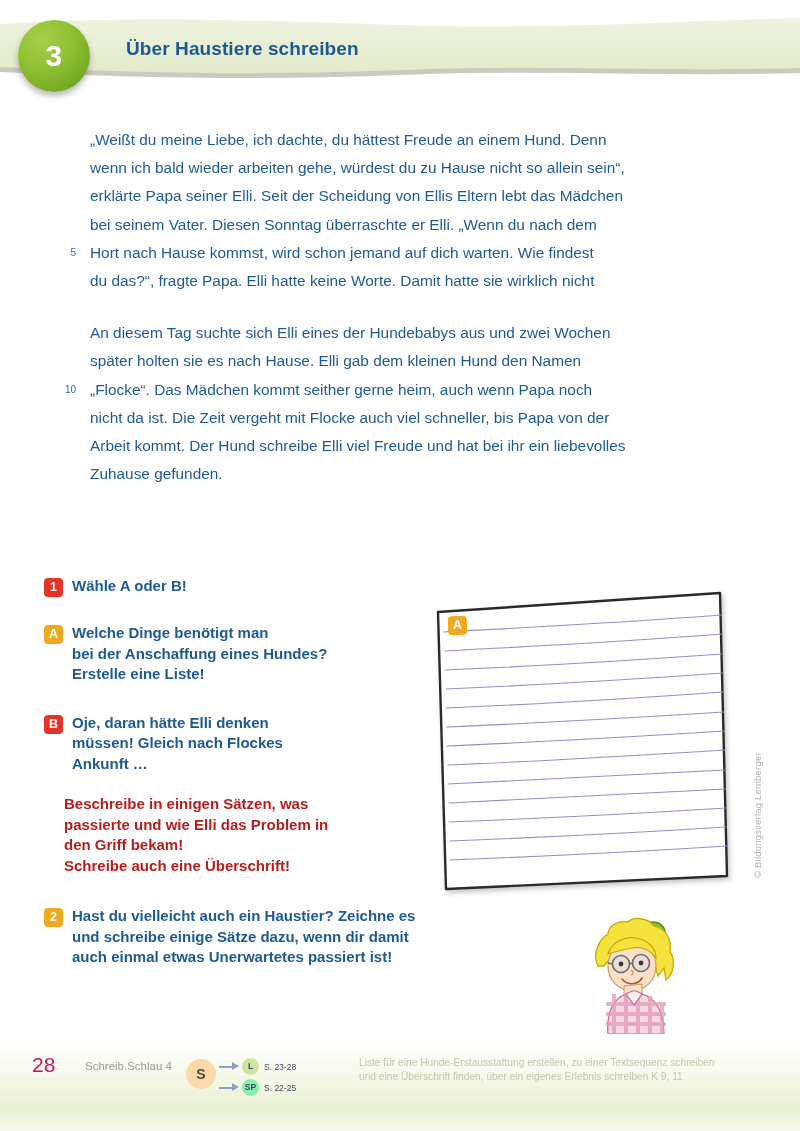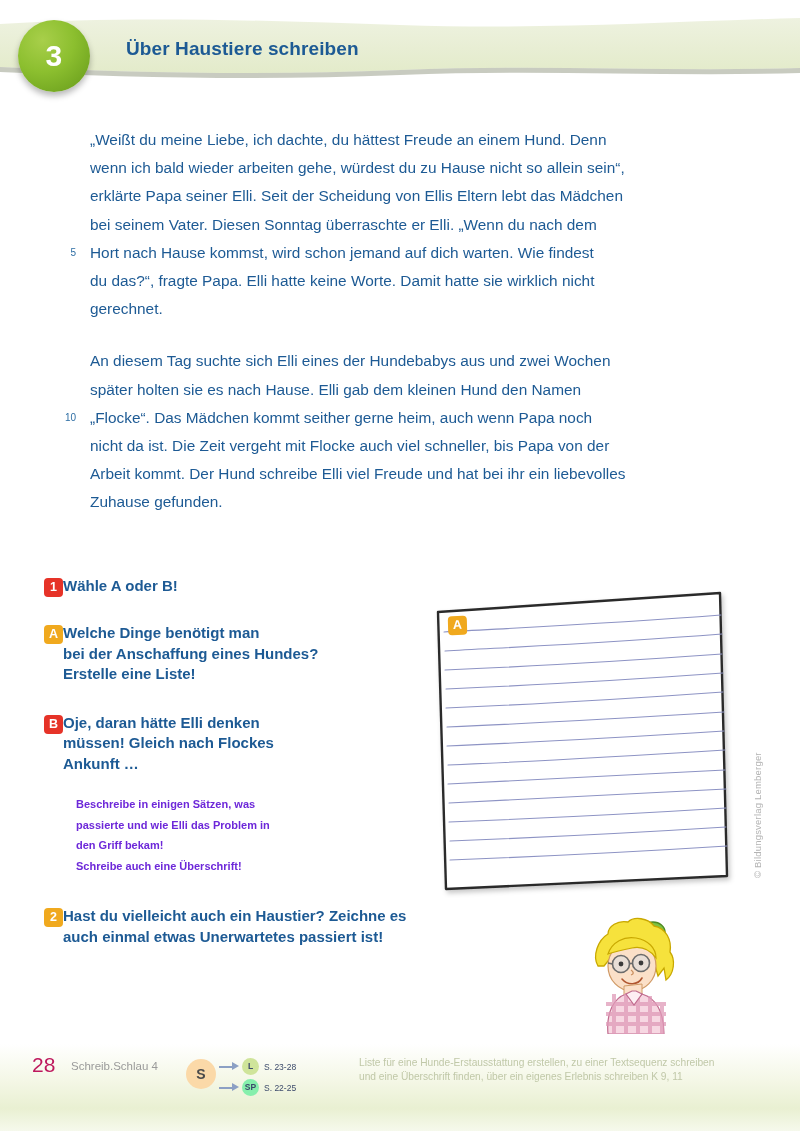--- a/index.html
+++ b/index.html
@@ -118,34 +118,35 @@
     color: #ffffff;
     font-size: 12.5px;
     font-weight: bold;
     line-height: 19px;
     text-align: center;
     margin-top: 2px;
   }
   .badge-red { background: #e63328; }
   .badge-orange { background: #f0a91e; }
   .task-text {
+    margin-left: 9px;
     font-size: 15px;
     font-weight: bold;
     color: #1d5a94;
     line-height: 20.5px;
   }
   .task-text div { white-space: nowrap; }
   .gap-a { height: 26px; }
   .gap-b { height: 28px; }
   .gap-sub { height: 20px; }
   .sub-block {
-    margin-left: 32px;
-    font-size: 11px;
-    font-weight: bold;
-    color: #6d28d9;
+    margin-left: 20px;
+    font-size: 15px;
+    font-weight: bold;
+    color: #b91c1c;
     line-height: 20.5px;
   }
   .sub-block div { white-space: nowrap; }
   .gap-task2 { height: 30px; }
 
   
   .paper-wrap {
     position: absolute;
     left: 424px;
     top: 584px;
@@ -204,21 +205,21 @@
   .footer-page {
     position: absolute;
     left: 32px;
     top: 1053px;
     font-size: 21px;
     color: #be185d;
     font-weight: normal;
   }
   .footer-series {
     position: absolute;
-    left: 71px;
+    left: 85px;
     top: 1060px;
     font-size: 11.5px;
     color: #9a9a9a;
   }
   .s-circle {
     position: absolute;
     left: 186px;
     top: 1059px;
     width: 30px;
     height: 30px;
@@ -332,24 +333,20 @@
         <span>bei seinem Vater. Diesen Sonntag überraschte er Elli. „Wenn du nach dem</span>
       </div>
       <div class="line">
         <span class="line-no">5</span>
         <span>Hort nach Hause kommst, wird schon jemand auf dich warten. Wie findest</span>
       </div>
       <div class="line">
         <span class="line-no"></span>
         <span>du das?“, fragte Papa. Elli hatte keine Worte. Damit hatte sie wirklich nicht</span>
       </div>
-      <div class="line">
-        <span class="line-no"></span>
-        <span>gerechnet.</span>
-      </div>
     </div>
 
     <div class="para">
       <div class="line">
         <span class="line-no"></span>
         <span>An diesem Tag suchte sich Elli eines der Hundebabys aus und zwei Wochen</span>
       </div>
       <div class="line">
         <span class="line-no"></span>
         <span>später holten sie es nach Hause. Elli gab dem kleinen Hund den Namen</span>
@@ -413,20 +410,21 @@
       <div>den Griff bekam!</div>
       <div>Schreibe auch eine Überschrift!</div>
     </div>
 
     <div class="gap-task2"></div>
 
     <div class="task-row">
       <div class="badge badge-orange">2</div>
       <div class="task-text">
         <div>Hast du vielleicht auch ein Haustier? Zeichne es</div>
+        <div>und schreibe einige Sätze dazu, wenn dir damit</div>
         <div>auch einmal etwas Unerwartetes passiert ist!</div>
       </div>
     </div>
 
   </div>
 
   <div class="paper-wrap">
     <svg width="320" height="320" viewBox="0 0 320 320">
       <defs>
         <filter id="paperShadow" x="-20%" y="-20%" width="150%" height="150%">

